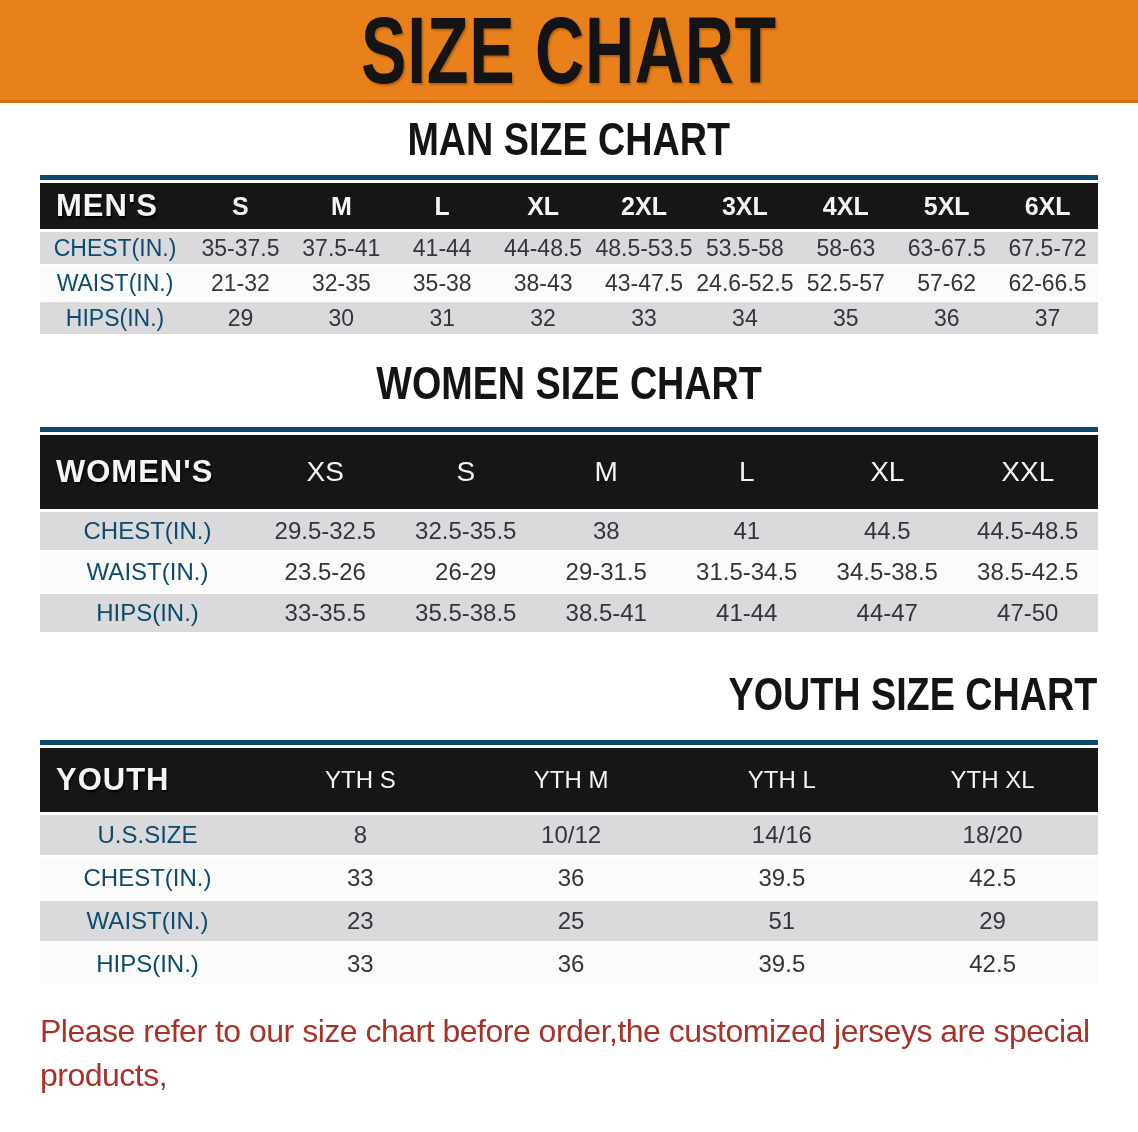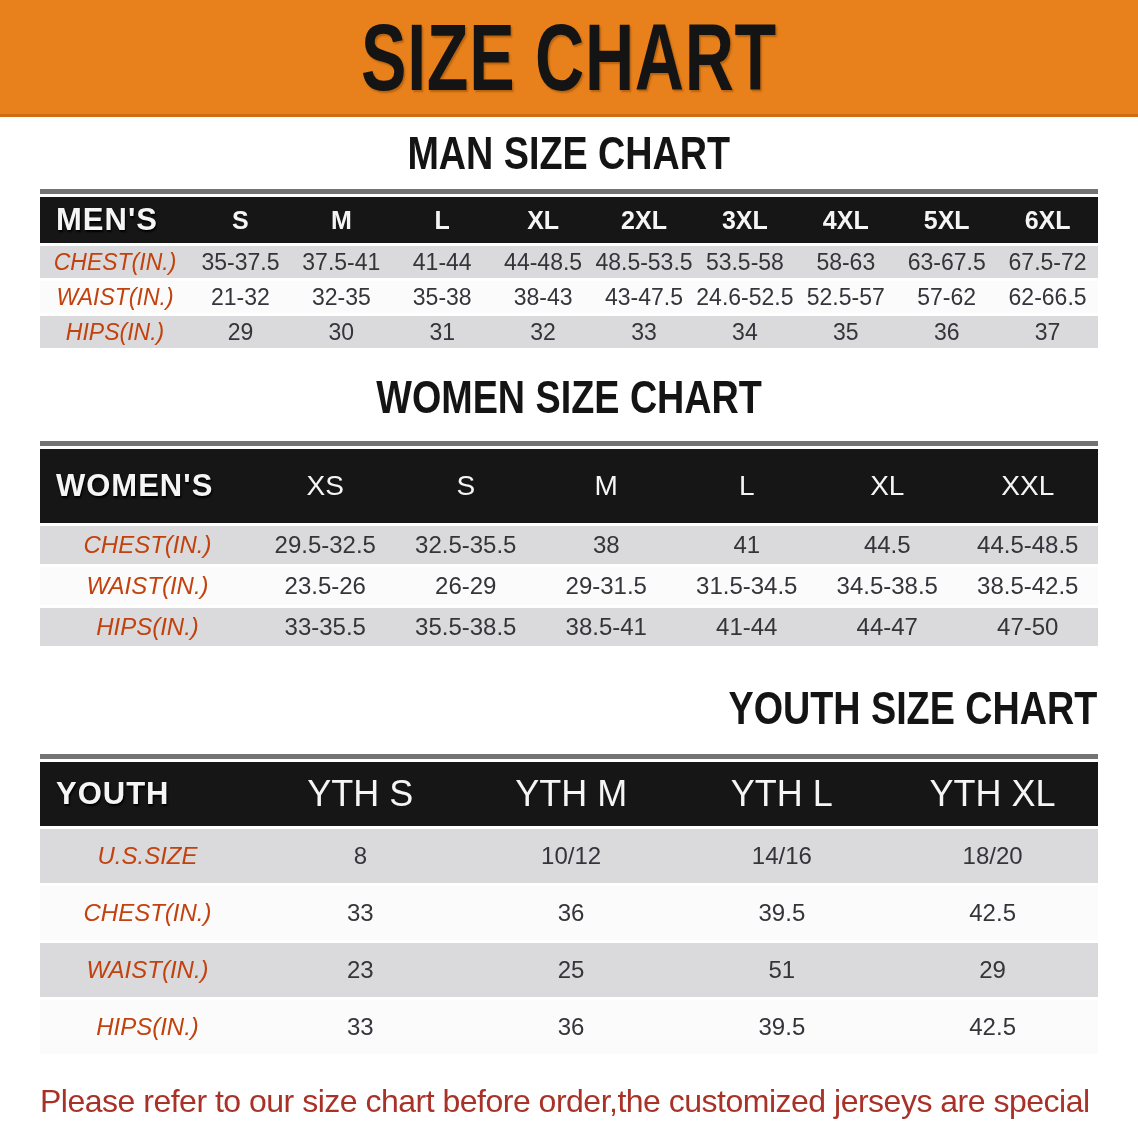--- a/index.html
+++ b/index.html
@@ -4,21 +4,21 @@
 <style>
   * { margin: 0; padding: 0; box-sizing: border-box; }
   html, body {
     width: 1138px; height: 1132px;
     background: #ffffff;
     font-family: "Liberation Sans", sans-serif;
     overflow: hidden;
   }
   
   .banner {
-    width: 1138px; height: 117px;
+    width: 1138px; height: 103px;
     background: #e8811b;
     border-bottom: 3px solid #cf6d12;
     display: flex; align-items: center; justify-content: center;
   }
   .banner-title {
     display: inline-block;
     font-size: 92px; font-weight: 800;
     color: #141414;
     letter-spacing: 1px;
     transform: scaleX(0.74) scaleY(1.02);
@@ -38,21 +38,21 @@
     transform: scaleX(0.82);
     white-space: nowrap;
     line-height: 48px;
   }
   .heading-man   { margin-top: 12px; }
   .heading-women { margin-top: 22px; }
   .heading-youth { margin-top: 35px; text-align: right; }
   
   .size-table-wrap {
     margin: 0 40px;
-    border-top: 5px solid #737373;
+    border-top: 5px solid #0c4a6e;
   }
   .wrap-men   { margin-top: 12px; }
   .wrap-women { margin-top: 20px; }
   .wrap-youth { margin-top: 22px; }
   table.size-table {
     width: 1058px;
     table-layout: fixed;
     border-collapse: separate;
     border-spacing: 0 3px;
   }
@@ -66,31 +66,31 @@
   .size-table thead th.corner {
     text-align: left;
     padding-left: 16px;
     font-weight: 800;
     font-size: 31px;
     letter-spacing: 1px;
     text-shadow: 1px 2px 2px #000;
   }
   .t-men   thead th { height: 46px; font-size: 25px; font-weight: 700; }
   .t-women thead th { height: 74px; font-size: 28px; font-weight: 400; }
-  .t-youth thead th { height: 64px; font-size: 36px; font-weight: 400; }
+  .t-youth thead th { height: 64px; font-size: 24px; font-weight: 400; }
   .size-table tbody td {
     text-align: center;
     vertical-align: middle;
     white-space: nowrap;
     color: #34343b;
   }
   .t-men   tbody td { height: 32px; font-size: 23px; }
   .t-women tbody td { height: 38px; font-size: 24px; }
-  .t-youth tbody td { height: 54px; font-size: 24px; }
-  .size-table tbody td.rowlabel { color: #c2410c; font-style: italic; }
+  .t-youth tbody td { height: 40px; font-size: 24px; }
+  .size-table tbody td.rowlabel { color: #0c4a6e; }
   .size-table tbody tr:nth-child(odd) td  { background: #dadadc; }
   .size-table tbody tr:nth-child(even) td { background: #fbfbfb; }
   
   .disclaimer {
     margin: 22px 0 0 40px;
     color: #a93228;
     font-size: 32px;
     line-height: 44px;
     font-weight: 400;
     letter-spacing: -0.5px;

